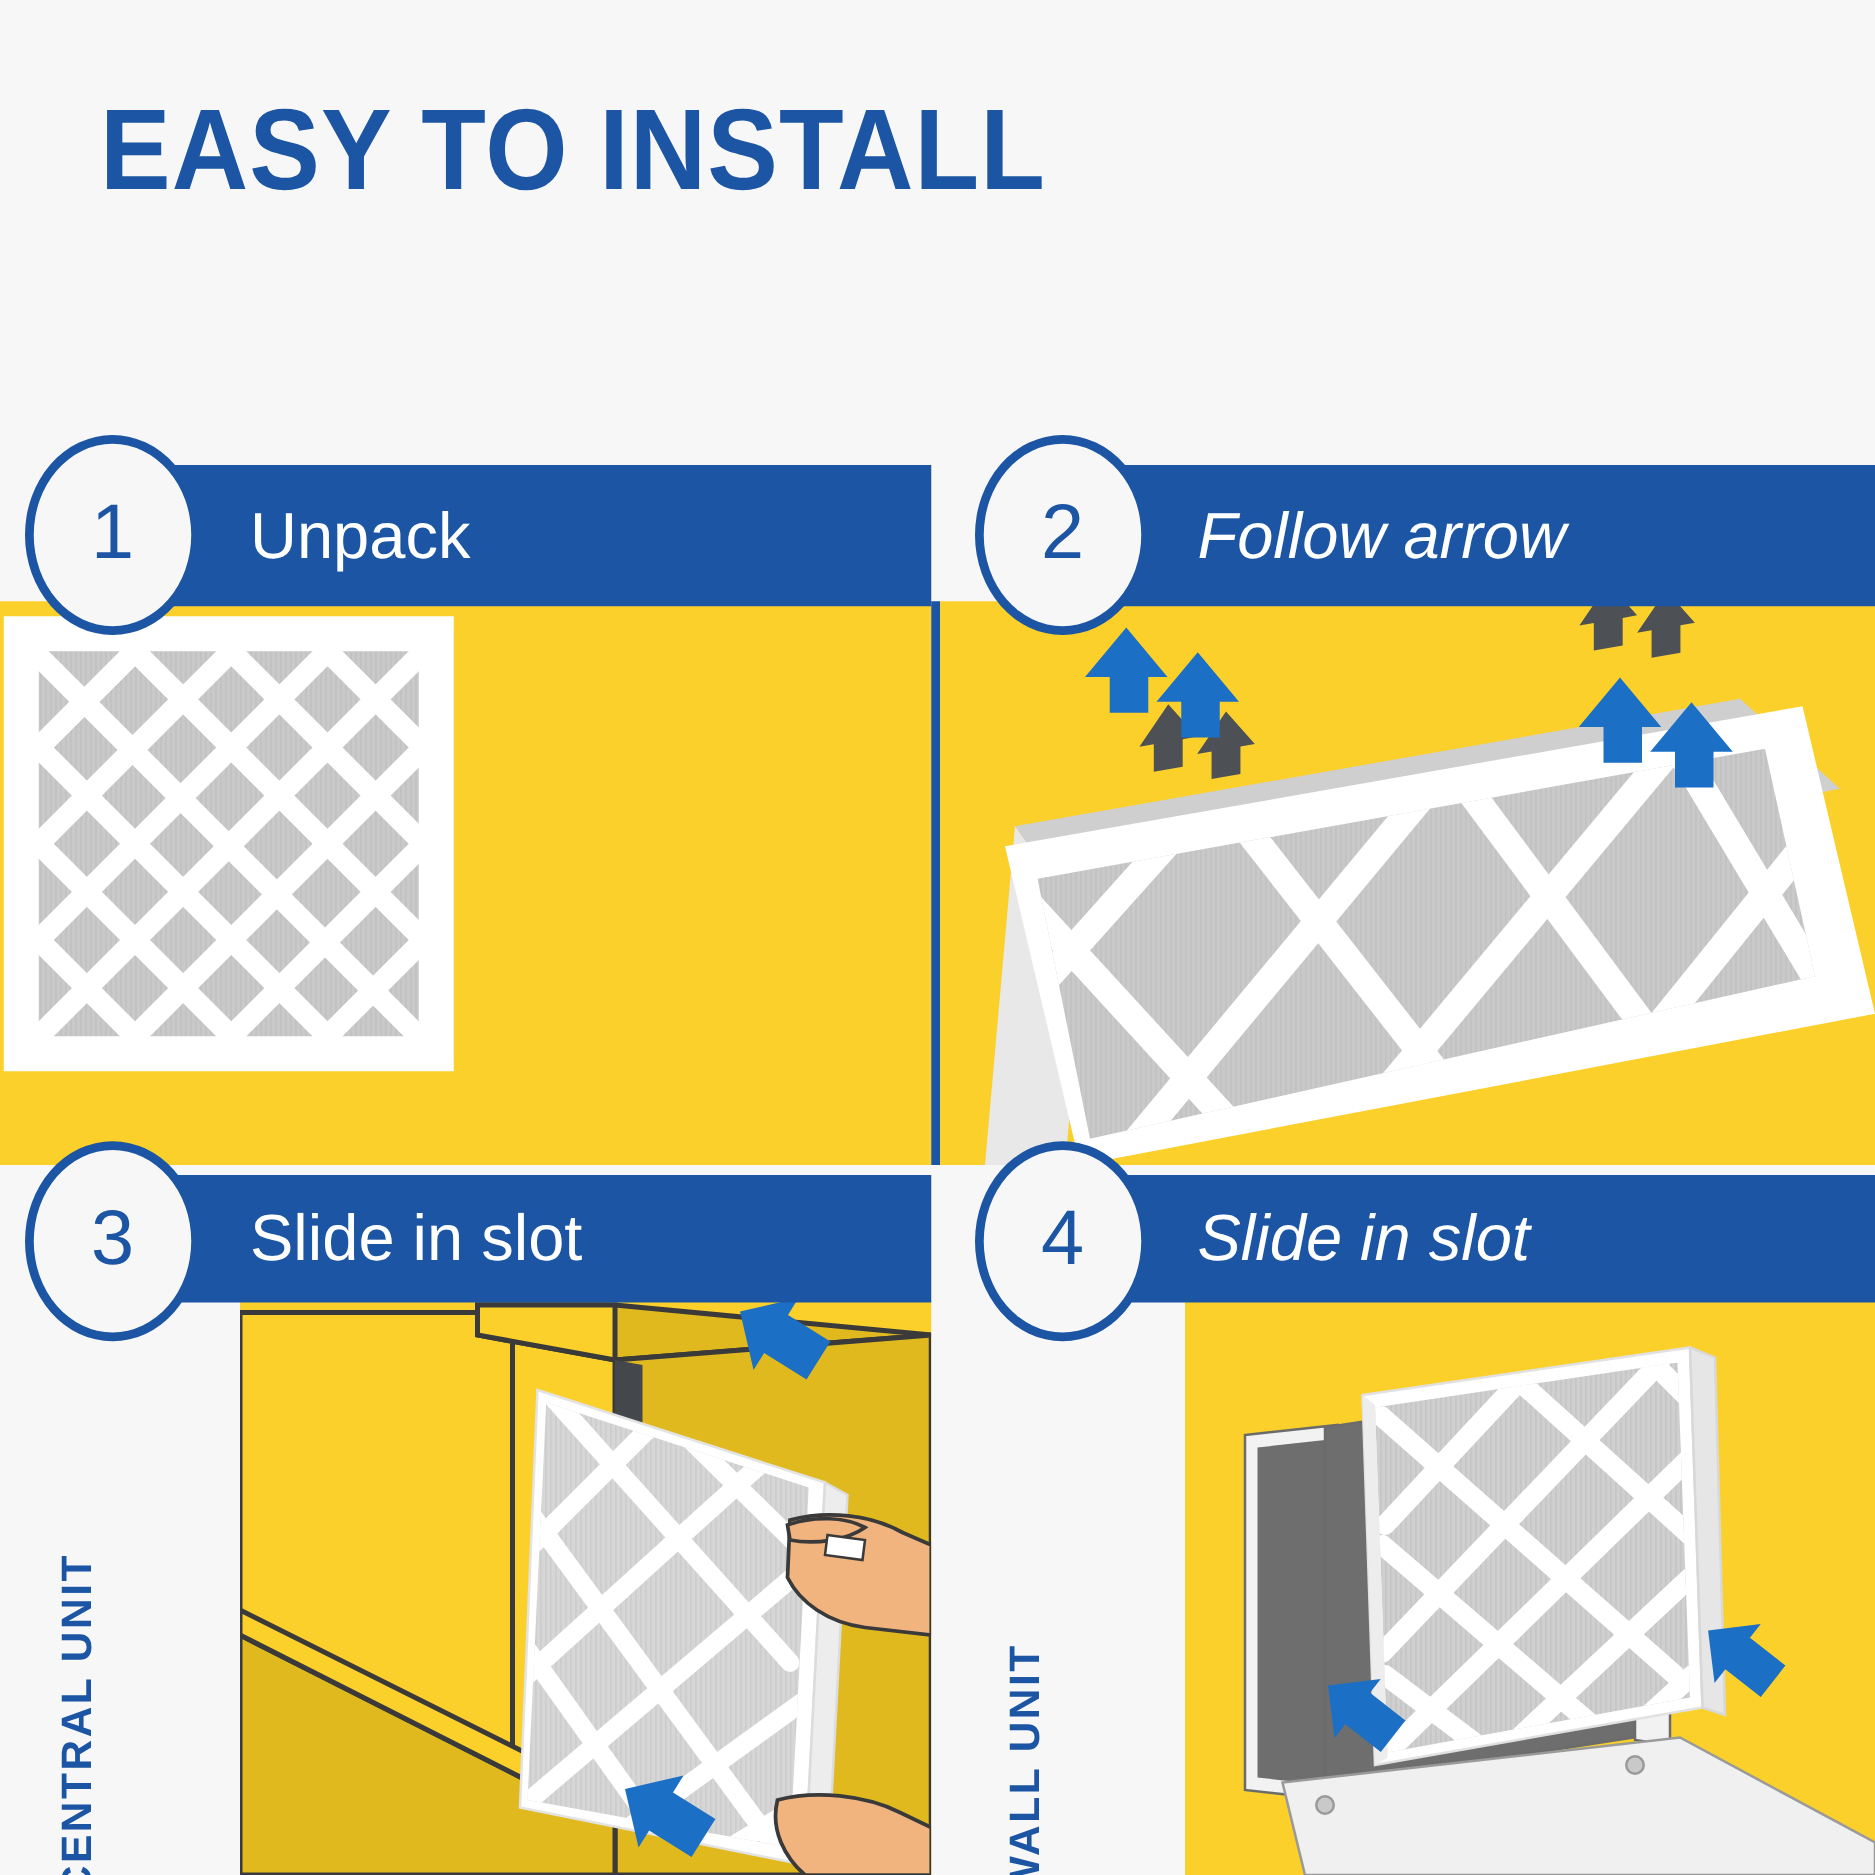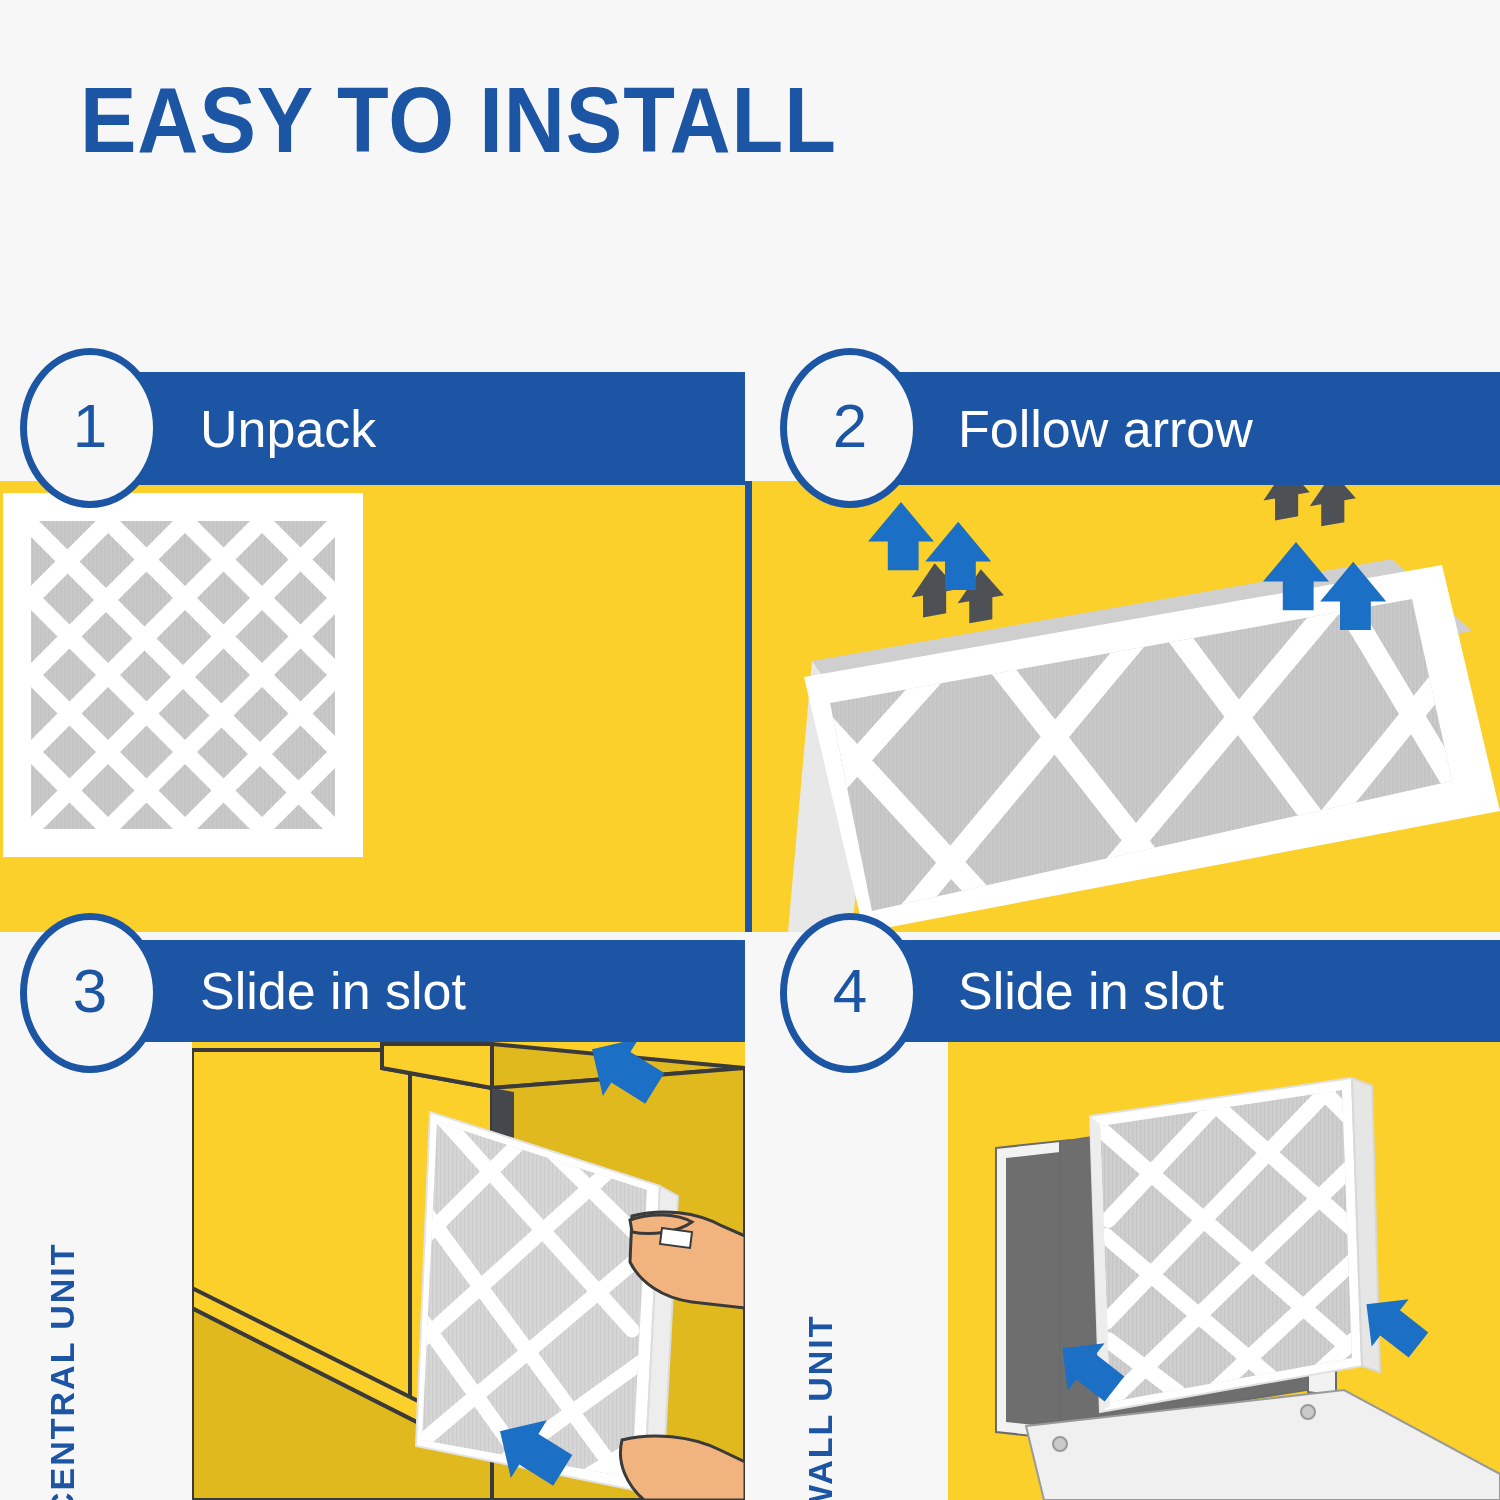--- a/index.html
+++ b/index.html
@@ -36,21 +36,21 @@
   .bar{position:absolute;background:#1b55a3;}
   #bar1{left:85px;top:372px;width:660px;height:113px;}
   #bar2{left:845px;top:372px;width:655px;height:113px;}
   #bar3{left:85px;top:940px;width:660px;height:102px;}
   #bar4{left:845px;top:940px;width:655px;height:102px;}
   .bar-label{
     position:absolute;color:#ffffff;font-size:52px;font-weight:400;
     white-space:nowrap;top:50%;transform:translateY(-50%);
   }
   #bar1 .bar-label,#bar3 .bar-label{left:115px;}
-  #bar2 .bar-label,#bar4 .bar-label{left:113px;}
+  #bar2 .bar-label,#bar4 .bar-label{left:113px;font-style:italic;}
 
   
   .circle{
     position:absolute;border-radius:50%;
     background:#f7f7f7;border:7px solid #1b55a3;
     display:flex;align-items:center;justify-content:center;
     box-sizing:border-box;
   }
   .circle span{
     color:#1b55a3;font-size:62px;font-weight:400;line-height:1;

